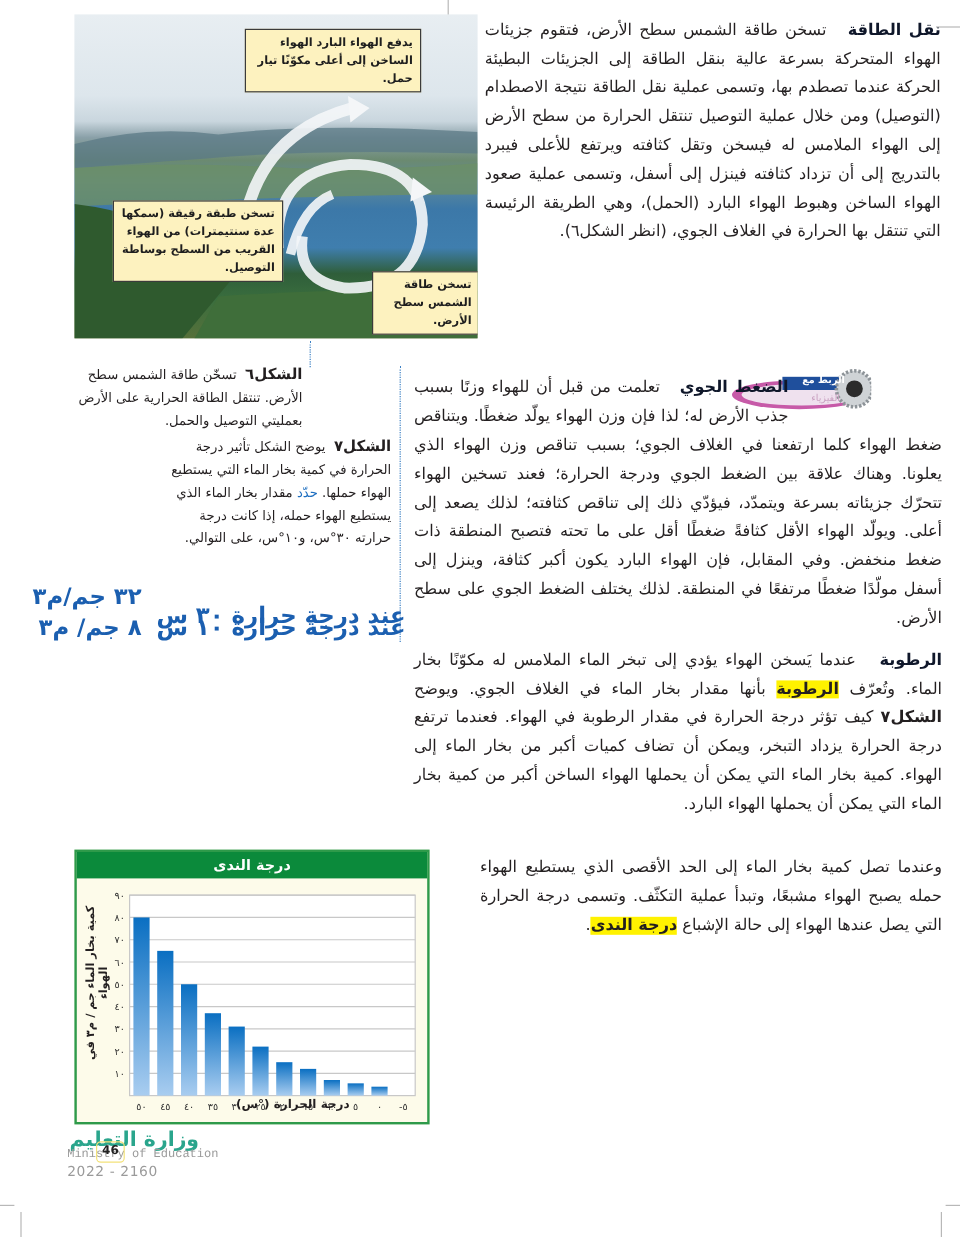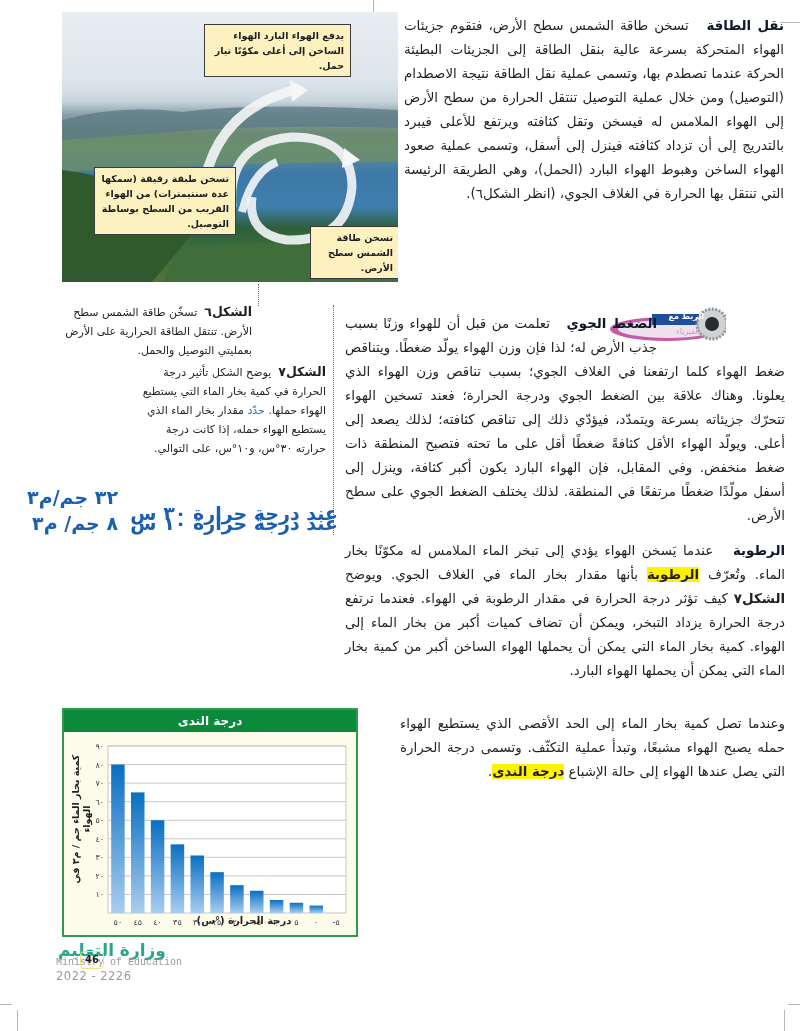--- a/index.html
+++ b/index.html
@@ -186,14 +186,14 @@
       <rect x="86.84" y="88.22222222222221" width="13.486666666666666" height="92.77777777777779" fill="url(#barGrad)"></rect>
       <rect x="67.00666666666666" y="60.388888888888886" width="13.486666666666666" height="120.61111111111111" fill="url(#barGrad)"></rect>
       <rect x="47.17333333333335" y="32.55555555555557" width="13.486666666666666" height="148.44444444444443" fill="url(#barGrad)"></rect>
     </svg>
   <div class="abs" style="left:-58px;top:98px;width:150px;font-size:9.5px;font-weight:bold;text-align:center;transform:rotate(-90deg);direction:rtl;">كمية بخار الماء جم / م٣ في الهواء</div>
   <div class="abs" style="left:120px;top:205px;width:120px;font-size:10px;font-weight:bold;text-align:center;direction:rtl;">درجة الحرارة (°س)</div>
 </div>
 
 <div class="abs" id="logo-ar">وزارة التعليم</div>
 <div class="abs" id="logo-en">Ministry of Education</div>
-<div class="abs" id="logo-yr">2022 - 2226</div>
+<div class="abs" id="logo-yr">2022 - 2160</div>
 <div class="abs" id="page-num">46</div>
 
 </body></html>

